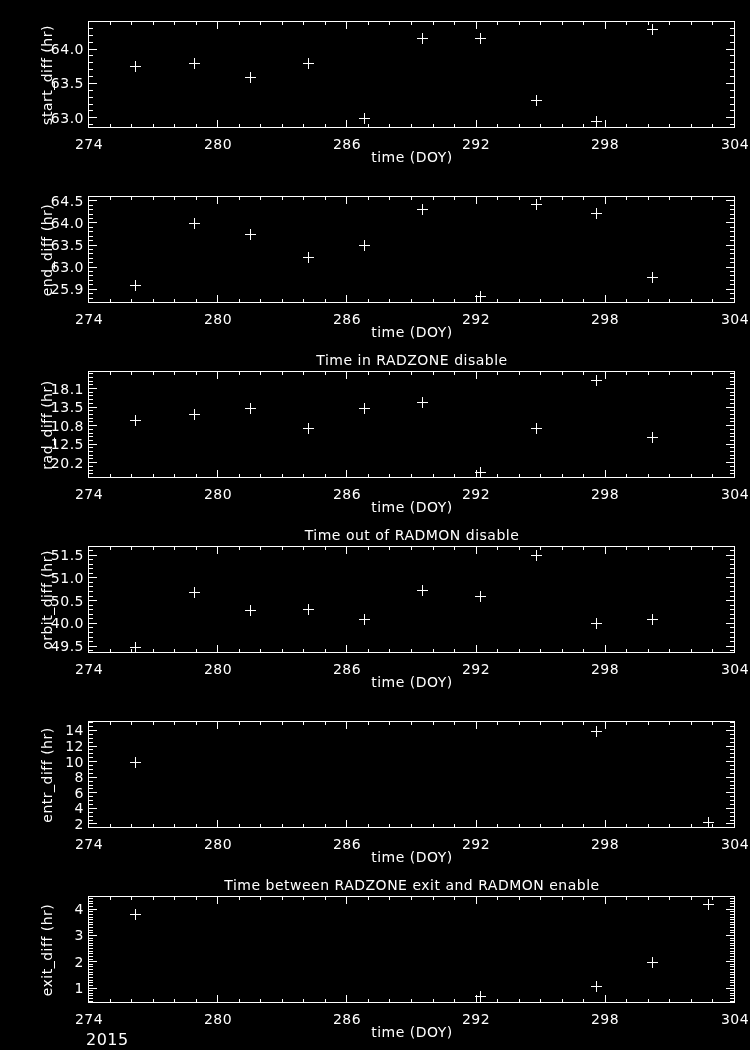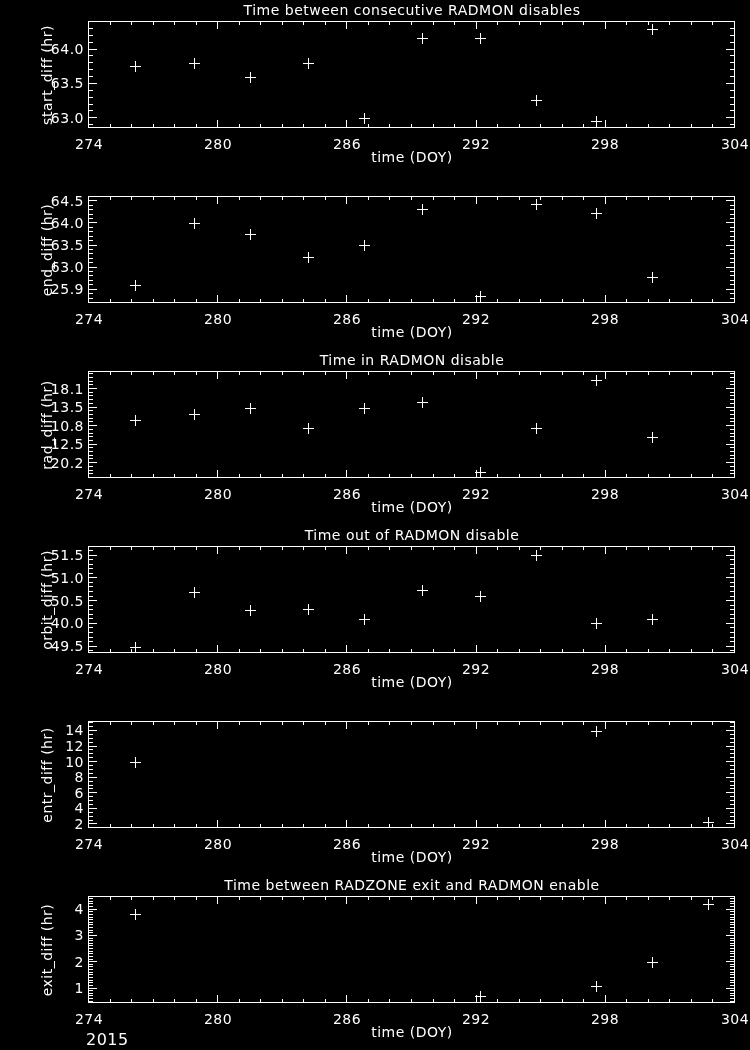--- a/index.html
+++ b/index.html
@@ -22,21 +22,20 @@
   .ytl { width:66px; text-align:right; left:18px; }
   .yr  { position:absolute; left:86px; top:1032px; font-size:16px;
          line-height:16px; letter-spacing:0.5px; }
 </style>
 </head>
 <body>
 
 <div id="figure">
   <div id="plots">
       <div class="subplot" style="top: 0px;">
-        <div class="txt ttl" style="left: 412px;">Time between consecutive RADMON disables</div>
         <div class="box"></div>
         <div class="tk" style="left: 88px; top: 120px; width: 1px; height: 7px;"></div>
         <div class="tk" style="left: 88px; top: 22px; width: 1px; height: 7px;"></div>
         <div class="txt xtl" style="left: 59px;">274</div>
         <div class="tk" style="left: 217px; top: 120px; width: 1px; height: 7px;"></div>
         <div class="tk" style="left: 217px; top: 22px; width: 1px; height: 7px;"></div>
         <div class="txt xtl" style="left: 188px;">280</div>
         <div class="tk" style="left: 346px; top: 120px; width: 1px; height: 7px;"></div>
         <div class="tk" style="left: 346px; top: 22px; width: 1px; height: 7px;"></div>
         <div class="txt xtl" style="left: 317px;">286</div>
@@ -295,21 +294,21 @@
         <div class="tk" style="left: 475px; top: 121px; width: 11px; height: 1px;"></div>
         <div class="tk" style="left: 480px; top: 116px; width: 1px; height: 11px;"></div>
         <div class="tk" style="left: 531px; top: 29px; width: 11px; height: 1px;"></div>
         <div class="tk" style="left: 536px; top: 24px; width: 1px; height: 11px;"></div>
         <div class="tk" style="left: 591px; top: 38px; width: 11px; height: 1px;"></div>
         <div class="tk" style="left: 596px; top: 33px; width: 1px; height: 11px;"></div>
         <div class="tk" style="left: 647px; top: 102px; width: 11px; height: 1px;"></div>
         <div class="tk" style="left: 652px; top: 97px; width: 1px; height: 11px;"></div>
       </div>
       <div class="subplot" style="top: 350px;">
-        <div class="txt ttl" style="left: 412px;">Time in RADMON disable</div>
+        <div class="txt ttl" style="left: 412px;">Time in RADZONE disable</div>
         <div class="box"></div>
         <div class="tk" style="left: 88px; top: 120px; width: 1px; height: 7px;"></div>
         <div class="tk" style="left: 88px; top: 22px; width: 1px; height: 7px;"></div>
         <div class="txt xtl" style="left: 59px;">274</div>
         <div class="tk" style="left: 217px; top: 120px; width: 1px; height: 7px;"></div>
         <div class="tk" style="left: 217px; top: 22px; width: 1px; height: 7px;"></div>
         <div class="txt xtl" style="left: 188px;">280</div>
         <div class="tk" style="left: 346px; top: 120px; width: 1px; height: 7px;"></div>
         <div class="tk" style="left: 346px; top: 22px; width: 1px; height: 7px;"></div>
         <div class="txt xtl" style="left: 317px;">286</div>

